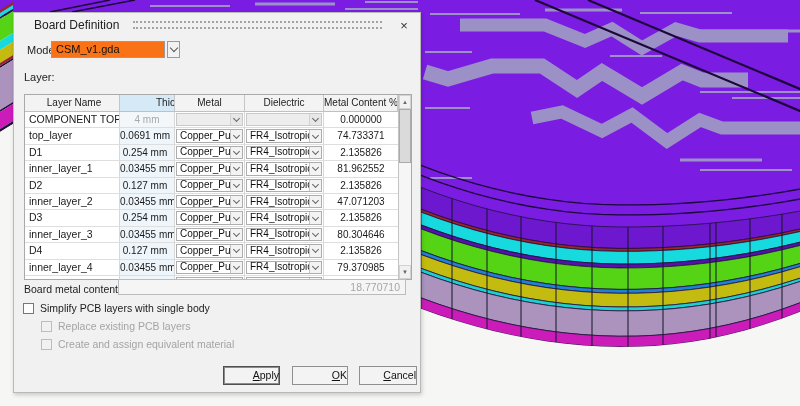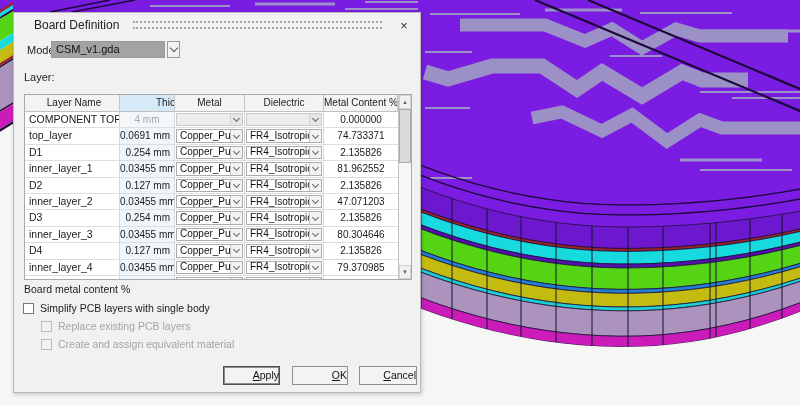--- a/index.html
+++ b/index.html
@@ -19,40 +19,40 @@
     z-index:5;box-shadow:1px 2px 4px rgba(0,0,0,.18);
   }
   .titlebar{position:absolute;left:0;top:0;right:0;height:24px;display:flex;align-items:center;}
   .title{font-size:12px;color:#222;margin-left:20px;white-space:nowrap;}
   .grip{flex:1;height:4px;margin:0 14px 0 14px;border-top:2px dotted #a3a3a3;border-bottom:2px dotted #a3a3a3;}
   .close-x{width:16px;height:16px;margin-right:8px;display:flex;align-items:center;justify-content:center;
     font-size:13px;color:#333;cursor:default;line-height:1;}
   .lbl{position:absolute;font-size:11px;color:#222;white-space:nowrap;}
   #model-label{left:13px;top:31px;}
   #layer-label{left:10px;top:58px;}
-  .combo{position:absolute;left:37px;top:28px;width:114px;height:17px;background:#a3a3a3;
+  .combo{position:absolute;left:37px;top:28px;width:114px;height:17px;background:#f97316;
     border:1px solid #9a9a9a;box-sizing:border-box;font-size:11px;color:#111;
     line-height:15px;padding-left:4px;white-space:nowrap;overflow:hidden;}
   .combo-arrow{position:absolute;left:153px;top:28px;width:13px;height:17px;background:#f2f2f2;
     border:1px solid #9a9a9a;box-sizing:border-box;display:flex;align-items:center;justify-content:center;}
   .chev{width:5px;height:5px;border-right:1px solid #555;border-bottom:1px solid #555;
     transform:rotate(45deg);margin-top:-3px;}
 
   
   .tbl{position:absolute;left:10px;top:81px;width:388px;height:186px;border:1px solid #a9a9a9;
     box-sizing:border-box;background:#1d4ed8;display:flex;overflow:hidden;}
   .tbl-main{width:373px;overflow:hidden;}
   .trow{display:flex;height:16.4px;background:#fff;box-sizing:border-box;}
   .trow.hdr{height:17px;background:#f3f3f3;}
   .tc{box-sizing:border-box;border-right:1px solid #d7d7d7;border-bottom:1px solid #dedede;
     font-size:10.5px;color:#1a1a1a;overflow:hidden;white-space:nowrap;}
   .hdr .tc{border-right:1px solid #c6c6c6;border-bottom:1px solid #c0c0c0;text-align:center;
     line-height:16px;font-size:10px;color:#222;}
   .c-name{width:95px;padding-left:4px;line-height:15px;}
-  .c-thick{width:55px;text-align:right;padding-right:4px;line-height:15px;font-size:10px;background:#eef5fb;}
+  .c-thick{width:55px;text-align:center;padding-right:4px;line-height:15px;font-size:10px;background:#eef5fb;}
   .hdr .c-thick{background:#d5eaf6;padding-right:0;text-align:center;padding-left:36px;}
   .c-metal{width:70px;padding:1px;}
   .c-diel{width:79px;padding:1px;}
   .c-cont{width:74px;text-align:center;line-height:15px;font-size:10px;border-right:none;}
   .dd{height:100%;border:1px solid #adadad;background:#fff;box-sizing:border-box;
     display:flex;align-items:center;overflow:hidden;}
   .dd-text{flex:1;font-size:10px;color:#111;padding-left:3px;white-space:nowrap;overflow:hidden;line-height:12px;}
   .dd-arrow{width:11px;align-self:stretch;border-left:1px solid #c4c4c4;background:#f3f3f3;
     display:flex;align-items:center;justify-content:center;flex:none;}
   .dd-arrow .chev{width:4px;height:4px;margin-top:-2px;border-color:#666;}
@@ -432,20 +432,21 @@
       </div>
     </div>
     <div class="sb">
       <div class="sb-btn sb-up">▲</div>
       <div class="sb-thumb"></div>
       <div class="sb-btn sb-down">▼</div>
     </div>
   </div>
 
   <span class="lbl" id="board-label">Board metal content %</span>
+  <div class="board-field">18.770710</div>
 
   <div class="cbrow" id="cb1">
     <span class="cbbox"></span>
     <span class="cblabel">Simplify PCB layers with single body</span>
   </div>
   <div class="cbrow off" id="cb2">
     <span class="cbbox"></span>
     <span class="cblabel">Replace existing PCB layers</span>
   </div>
   <div class="cbrow off" id="cb3">

